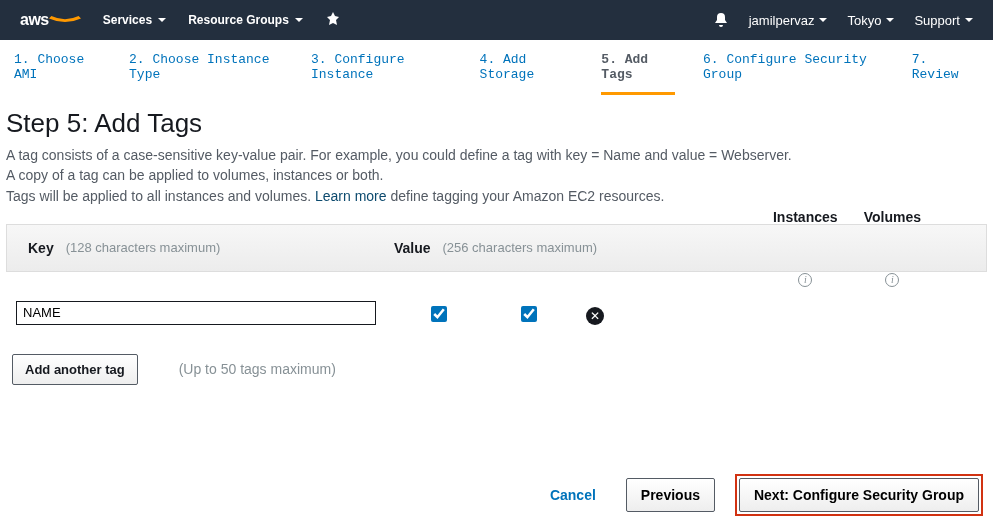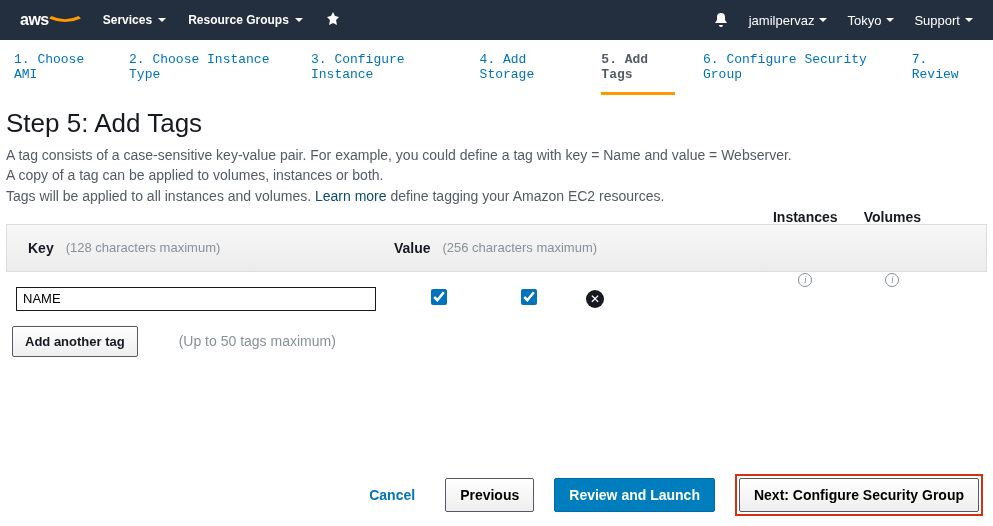--- a/index.html
+++ b/index.html
@@ -34,21 +34,21 @@
 .col-key { width: 378px; display: flex; align-items: center; gap: 12px; }
 .col-value { width: 380px; display: flex; align-items: center; gap: 12px; }
 .col-inst { width: 90px; text-align: center; }
 .col-vol { width: 90px; text-align: center; }
 .col-del { width: 30px; }
 .head-label { font-weight: bold; color: #16191f; font-size: 14px; }
 .head-hint { color: #879196; font-size: 13px; }
 .head-center { display: flex; flex-direction: column; align-items: center; line-height: 1.2; gap: 45px; }
 .info-icon { width: 14px; height: 14px; border: 1px solid #879196; border-radius: 50%; display: inline-flex; align-items: center; justify-content: center; font-size: 10px; color: #879196; margin-top: 2px; font-style: italic; font-family: Georgia, serif; }
 
-.tag-row { display: flex; align-items: center; padding: 15px 10px; }
+.tag-row { display: flex; align-items: flex-end; padding: 29px 10px; }
 .tag-input { width: 360px; height: 24px; border: 1px solid #16191f; padding: 2px 6px; font-size: 13px; }
 .tag-check { width: 16px; height: 16px; accent-color: #0073bb; }
 .del-btn { width: 18px; height: 18px; border-radius: 50%; background: #16191f; color: #fff; display: inline-flex; align-items: center; justify-content: center; font-size: 12px; cursor: pointer; border: none; }
 
 .add-row { display: flex; align-items: center; gap: 41px; padding: 0 6px 20px 6px; }
 .add-btn { border: 1px solid #545b64; background: linear-gradient(#fff, #eee); padding: 7px 12px; font-weight: bold; font-size: 13px; cursor: pointer; color: #16191f; border-radius: 2px; }
 .add-hint { color: #879196; font-size: 14px; }
 
 
 .footer { position: fixed; bottom: 10px; right: 10px; display: flex; align-items: center; gap: 20px; }
@@ -151,17 +151,16 @@
 
   <div class="add-row">
     <button class="add-btn">Add another tag</button>
     <span class="add-hint">(Up to 50 tags maximum)</span>
   </div>
 </div>
 
 <div class="footer">
   <button class="btn-cancel">Cancel</button>
   <button class="btn-default">Previous</button>
-  <button class="btn-primary">Review and Launch</button>
   <span class="btn-next-wrap">
     <button class="btn-default">Next: Configure Security Group</button>
   </span>
 </div>
 
 </body></html>

